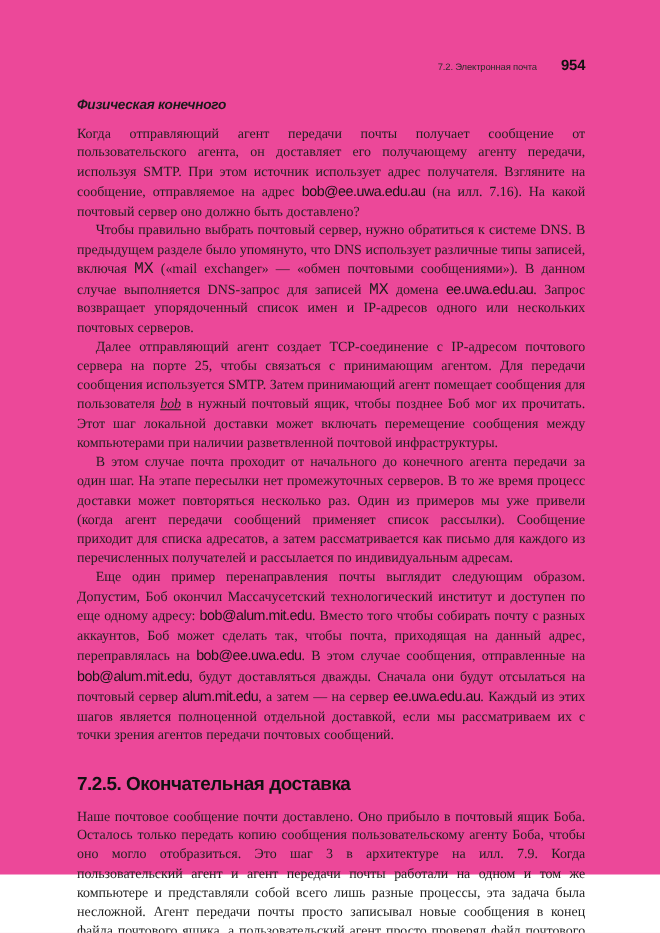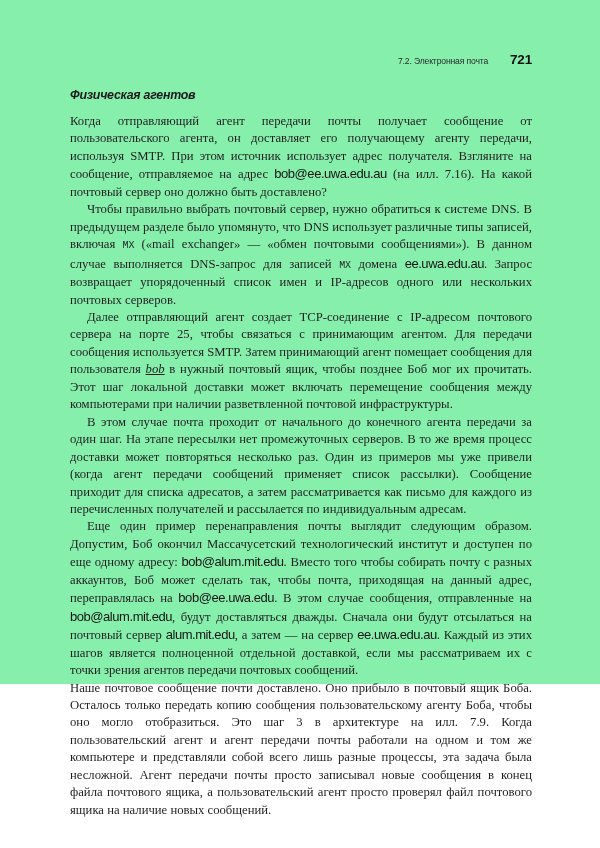--- a/index.html
+++ b/index.html
@@ -14,22 +14,22 @@
     font-family: "Liberation Serif", "DejaVu Serif", serif;
     color: #1c1c1c;
     overflow: hidden;
   }
 
   .page {
     position: absolute;
     left: 0;
     top: 0;
     width: 600px;
-    height: 684px;
-    background: #86efac;
+    height: 795px;
+    background: #ec4899;
   }
 
   
   .running-head {
     position: absolute;
     right: 68px;
     top: 52px;
     display: flex;
     align-items: baseline;
     gap: 22px;
@@ -89,55 +89,56 @@
     hyphens: manual;
   }
   p.body + p.body {
     text-indent: 17px;
   }
   p.noindent { text-indent: 0 !important; }
 
   
   .mono {
     font-family: "Liberation Mono", "DejaVu Sans Mono", monospace;
-    font-size: 10px;
+    font-size: 15px;
     letter-spacing: -0.1px;
   }
   .addr {
     font-family: "Liberation Sans", "DejaVu Sans", sans-serif;
     font-size: 13px;
     letter-spacing: -0.45px;
     color: #151515;
   }
   .ital {
     font-style: italic;
     text-decoration: underline;
   }
 </style>
 </head>
 <body>
 
 <div class="page">
 
   <div class="running-head">
     <span class="rh-title">7.2. Электронная почта</span>
-    <span class="rh-pageno">721</span>
+    <span class="rh-pageno">954</span>
   </div>
 
   <div class="column">
 
-    <h3 class="subhead">Физическая агентов</h3>
+    <h3 class="subhead">Физическая конечного</h3>
 
     <p class="body noindent"><span>Когда отправляющий агент передачи почты получает сообщение от пользовательского агента, он доставляет его получающему агенту передачи, используя SMTP. При этом источник использует адрес получателя. Взгляните на сообщение, отправляемое на адрес </span><span class="addr">bob@ee.uwa.edu.au</span><span> (на илл. 7.16). На какой почтовый сервер оно должно быть доставлено?</span></p>
 
     <p class="body"><span>Чтобы правильно выбрать почтовый сервер, нужно обратиться к системе DNS. В предыдущем разделе было упомянуто, что DNS использует различные типы записей, включая </span><span class="mono">MX</span><span> («mail exchanger» — «обмен почтовыми сообщениями»). В данном случае выполняется DNS-запрос для записей </span><span class="mono">MX</span><span> домена </span><span class="addr">ee.uwa.edu.au</span><span>. Запрос возвращает упорядоченный список имен и IP-адресов одного или нескольких почтовых серверов.</span></p>
 
     <p class="body"><span>Далее отправляющий агент создает TCP-соединение с IP-адресом почтового сервера на порте 25, чтобы связаться с принимающим агентом. Для передачи сообщения используется SMTP. Затем принимающий агент помещает сообщения для пользователя </span><span class="ital">bob</span><span> в нужный почтовый ящик, чтобы позднее Боб мог их прочитать. Этот шаг локальной доставки может включать перемещение сообщения между компьютерами при наличии разветвленной почтовой инфраструктуры.</span></p>
 
     <p class="body"><span>В этом случае почта проходит от начального до конечного агента передачи за один шаг. На этапе пересылки нет промежуточных серверов. В то же время процесс доставки может повторяться несколько раз. Один из примеров мы уже привели (когда агент передачи сообщений применяет список рассылки). Сообщение приходит для списка адресатов, а затем рассматривается как письмо для каждого из перечисленных получателей и рассылается по индивидуальным адресам.</span></p>
 
     <p class="body"><span>Еще один пример перенаправления почты выглядит следующим образом. Допустим, Боб окончил Массачусетский технологический институт и доступен по еще одному адресу: </span><span class="addr">bob@alum.mit.edu</span><span>. Вместо того чтобы собирать почту с разных аккаунтов, Боб может сделать так, чтобы почта, приходящая на данный адрес, переправлялась на </span><span class="addr">bob@ee.uwa.edu</span><span>. В этом случае сообщения, отправленные на </span><span class="addr">bob@alum.mit.edu</span><span>, будут доставляться дважды. Сначала они будут отсылаться на почтовый сервер </span><span class="addr">alum.mit.edu</span><span>, а затем — на сервер </span><span class="addr">ee.uwa.edu.au</span><span>. Каждый из этих шагов является полноценной отдельной доставкой, если мы рассматриваем их с точки зрения агентов передачи почтовых сообщений.</span></p>
 
+    <h2 class="sectionhead">7.2.5. Окончательная доставка</h2>
 
     <p class="body noindent"><span>Наше почтовое сообщение почти доставлено. Оно прибыло в почтовый ящик Боба. Осталось только передать копию сообщения пользовательскому агенту Боба, чтобы оно могло отобразиться. Это шаг 3 в архитектуре на илл. 7.9. Когда пользовательский агент и агент передачи почты работали на одном и том же компьютере и представляли собой всего лишь разные процессы, эта задача была несложной. Агент передачи почты просто записывал новые сообщения в конец файла почтового ящика, а пользовательский агент просто проверял файл почтового ящика на наличие новых сообщений.</span></p>
 
   </div>
 </div>
 
 </body></html>

